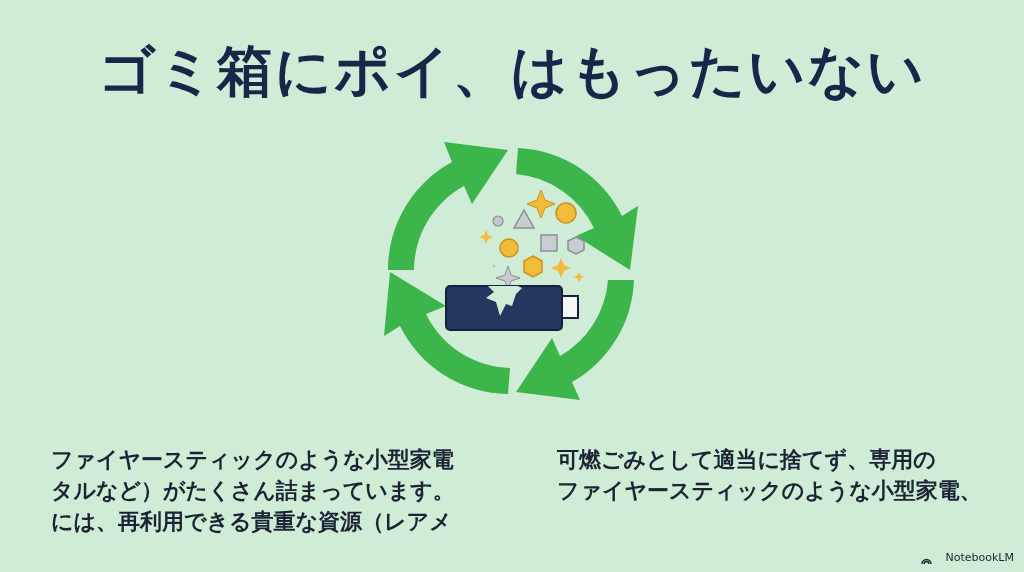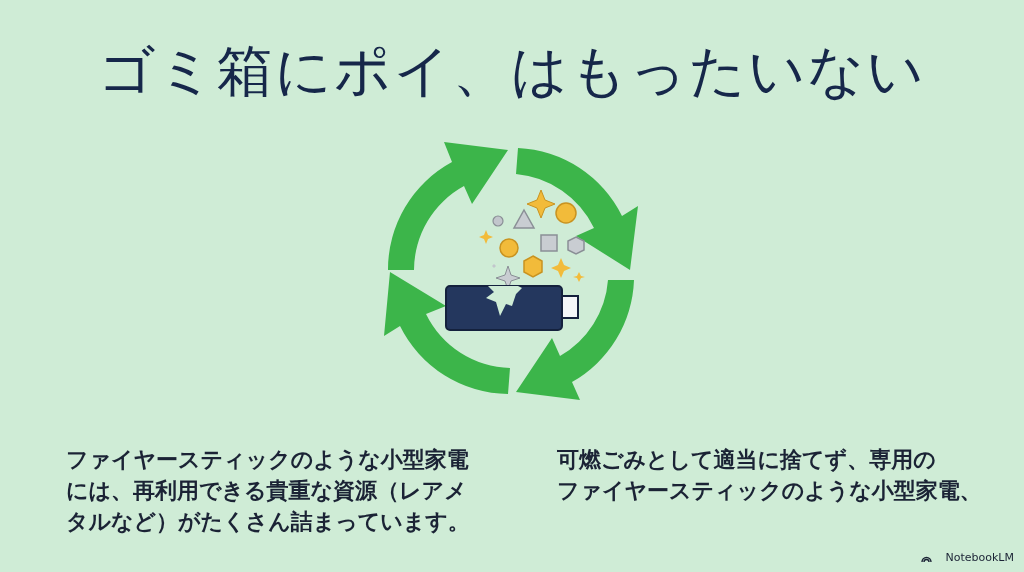--- a/index.html
+++ b/index.html
@@ -5,36 +5,36 @@
   html, body { margin:0; padding:0; }
   body {
     width:1024px; height:572px; overflow:hidden;
     background:#cfecd6;
     font-family:"DejaVu Sans", "Liberation Sans", sans-serif;
     color:#1a2540;
     position:relative;
   }
   .title {
     position:absolute; left:0; top:34px; width:1024px;
-    text-align:center; font-size:56px; font-weight:normal;
+    text-align:center; font-size:56px; font-weight:bold;
     color:#16274a; letter-spacing:2px;
   }
   .graphic {
     position:absolute; left:360px; top:120px; width:300px; height:300px;
   }
   .text-block {
     position:absolute; font-size:22px; font-weight:bold; line-height:31px;
     color:#1b2335;
   }
-  .left-text { left:66px; top:444px; width:460px; }
+  .left-text { left:51px; top:444px; width:460px; }
   .right-text { left:557px; top:444px; width:440px; }
   .line { display:block; white-space:nowrap; }
   .brand {
     position:absolute; right:10px; bottom:8px;
-    font-size:11px; color:#1b2335; display:flex; align-items:center; gap:14px;
+    font-size:11px; color:#1b2335; display:flex; align-items:flex-end; gap:14px;
   }
 </style>
 </head>
 <body>
 
 <div class="title">ゴミ箱にポイ、はもったいない</div>
 
 <div class="graphic">
   <svg width="300" height="300" viewBox="0 0 300 300">
     <g fill="#3cb54a">
@@ -68,22 +68,22 @@
     <g>
       <rect x="86" y="166" width="116" height="44" rx="4" fill="#24375e" stroke="#14213d" stroke-width="2"></rect>
       <rect x="202" y="176" width="16" height="22" fill="#f4f6f8" stroke="#14213d" stroke-width="2"></rect>
       <path d="M128,166 L134,172 L126,178 L136,182 L140,196 L146,184 L152,186 L156,174 L162,168 L158,166 Z" fill="#cfecd6"></path>
     </g>
   </svg>
 </div>
 
 <div class="text-block left-text">
   <span class="line">ファイヤースティックのような小型家電</span>
+  <span class="line">タルなど）がたくさん詰まっています。</span>
   <span class="line">には、再利用できる貴重な資源（レアメ</span>
-  <span class="line">タルなど）がたくさん詰まっています。</span>
 </div>
 
 <div class="text-block right-text">
   <span class="line">可燃ごみとして適当に捨てず、専用の</span>
   <span class="line">ファイヤースティックのような小型家電、</span>
 </div>
 
 <div class="brand">
   <svg width="11" height="9" viewBox="0 0 11 9">
     <path d="M1,9 A4.5,4.5 0 0 1 10,9" fill="none" stroke="#1b2335" stroke-width="1.4"></path>

